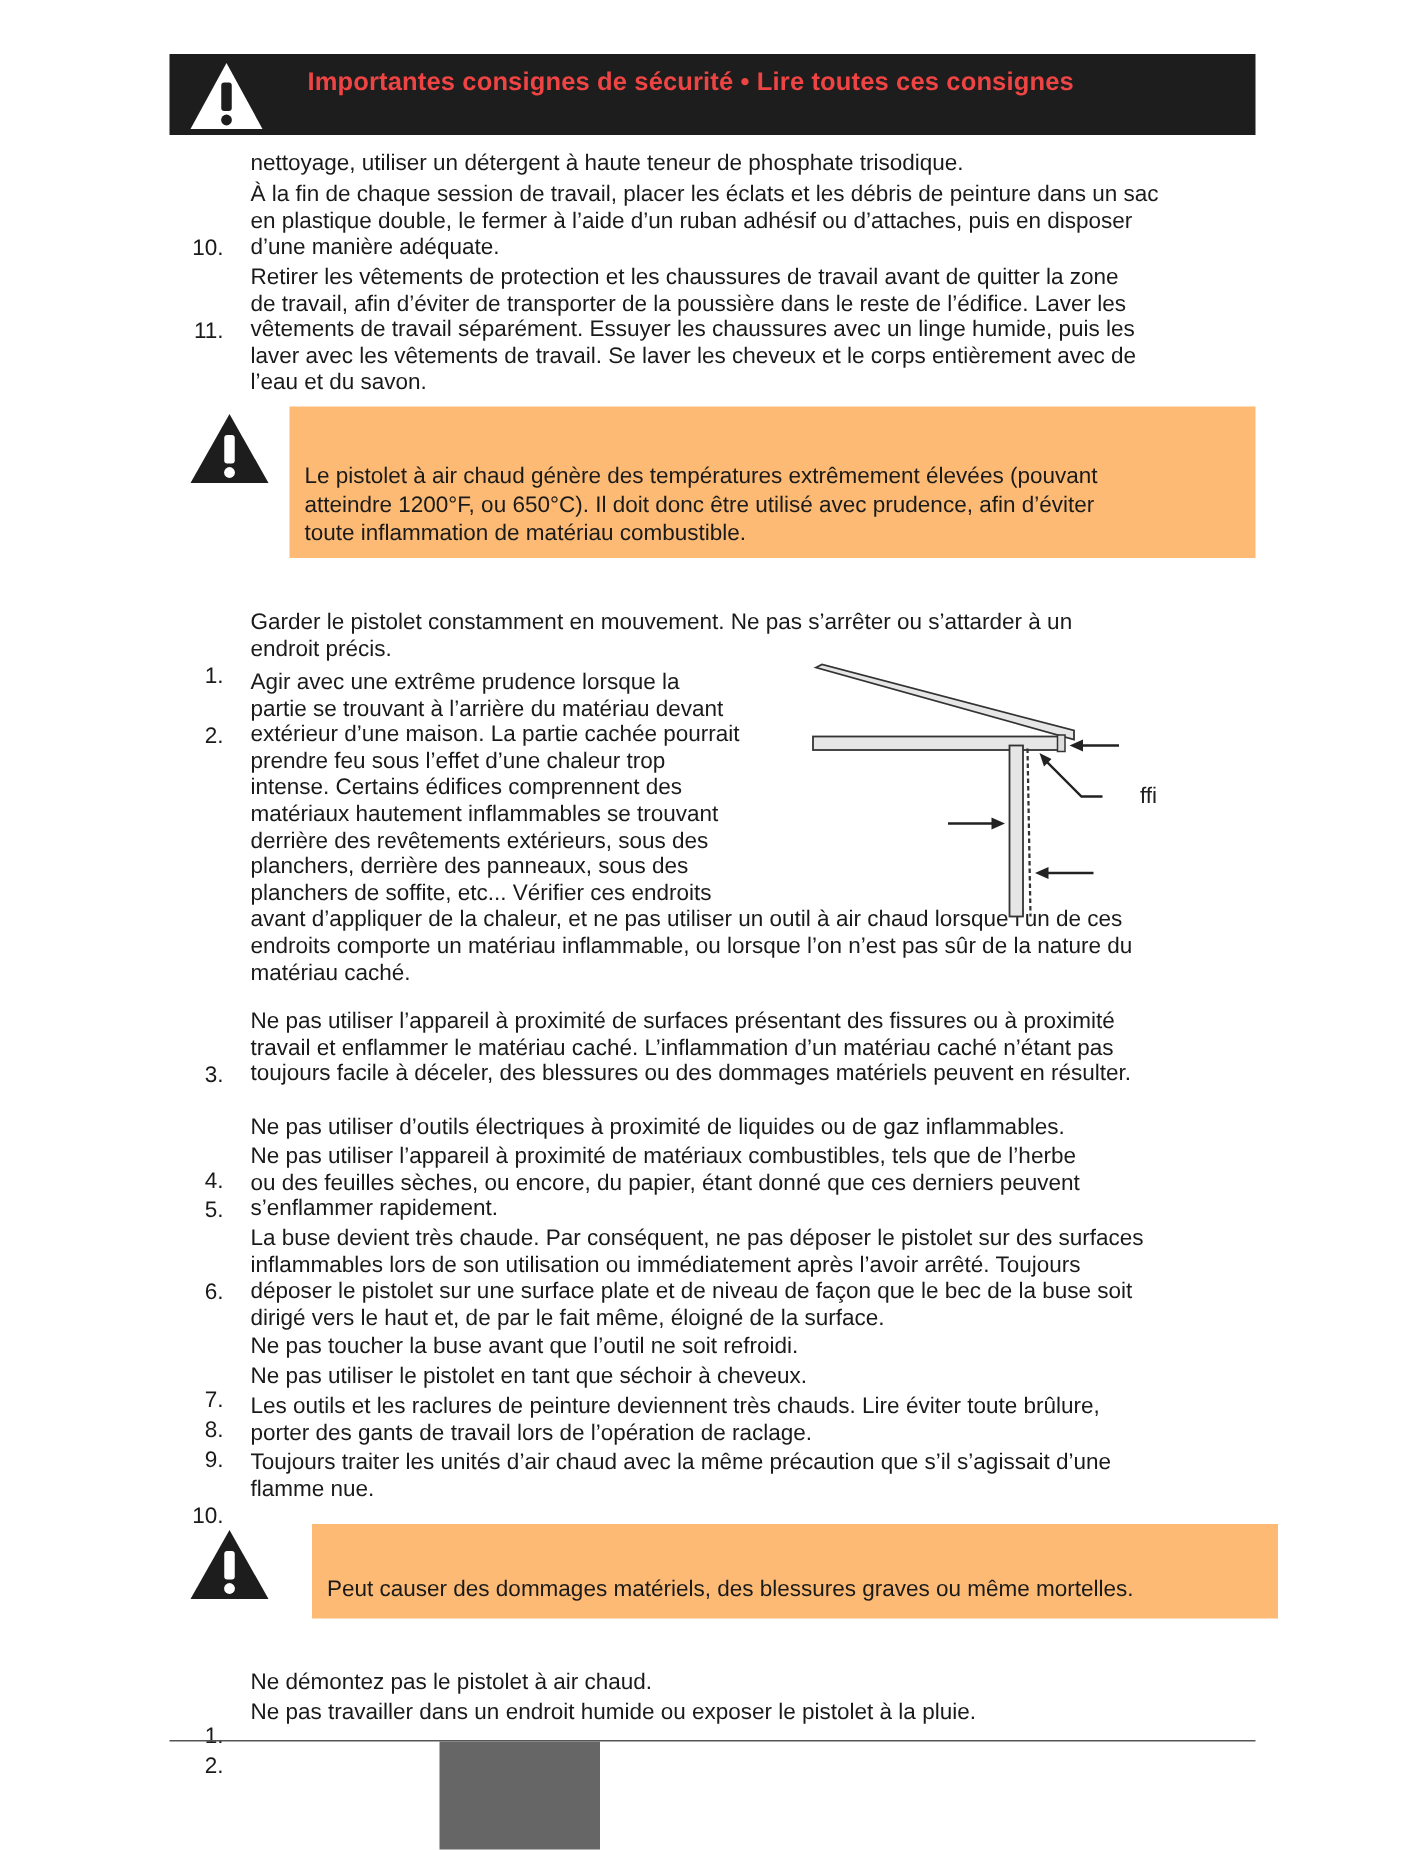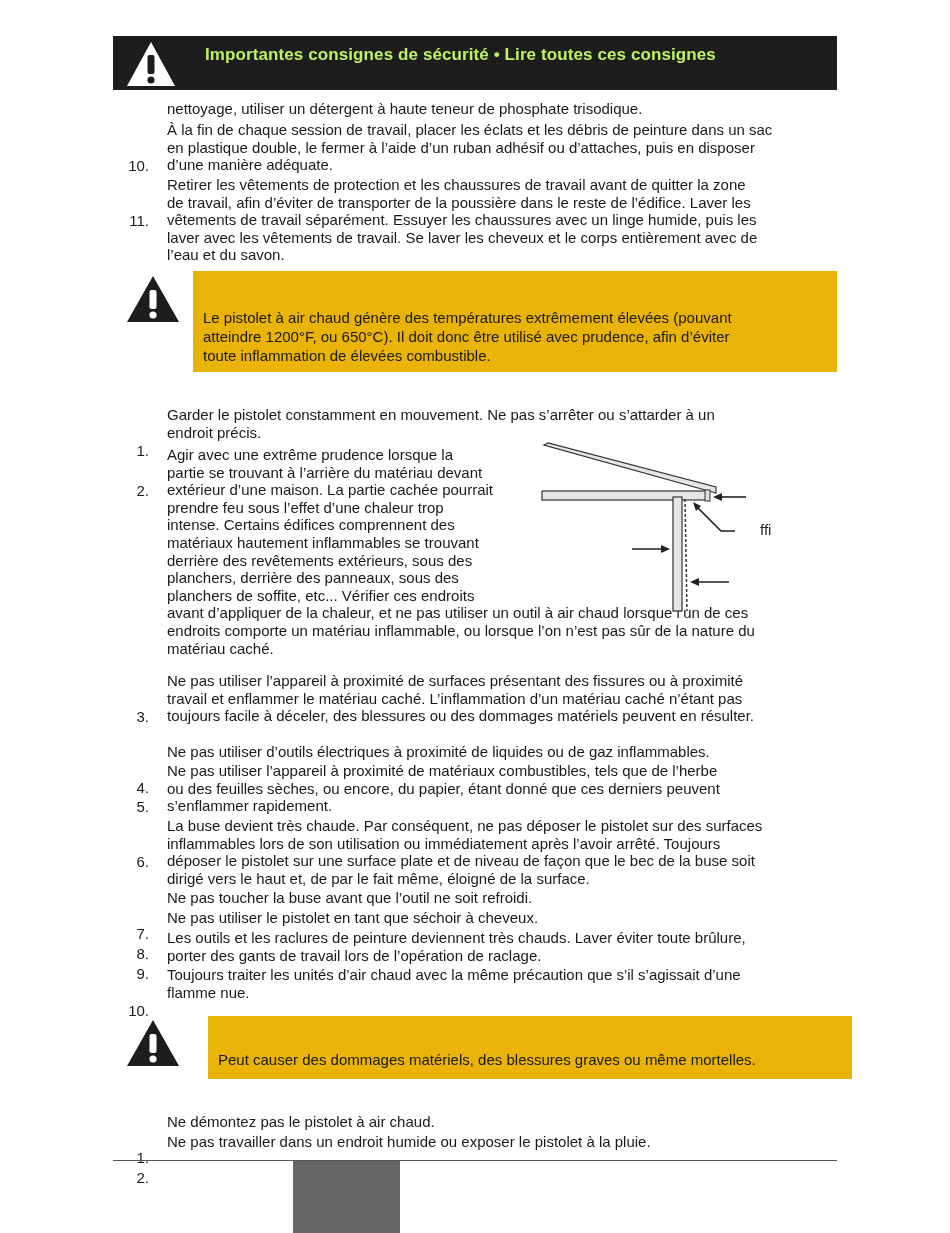--- a/index.html
+++ b/index.html
@@ -1,25 +1,25 @@
 <!DOCTYPE html>
 <html><head>
 <meta charset="utf-8">
 <style>
   html, body { margin:0; padding:0; background:#fff; }
   body { width:950px; height:1233px; position:relative; overflow:hidden;
          font-family:"Liberation Sans", sans-serif; color:#1a1a1a; }
   .header { position:absolute; left:113px; top:36px; width:724px; height:54px; background:#1d1d1d; }
   .header .tri { position:absolute; left:12px; top:4px; }
-  .header .title { position:absolute; left:92px; top:9px; color:#bef264; font-weight:bold; font-size:17px; letter-spacing:0.1px;text-align:right; }
+  .header .title { position:absolute; left:92px; top:9px; color:#ef4444; font-weight:bold; font-size:17px; letter-spacing:0.1px;text-align:right; }
   .para { position:absolute; font-size:15px; line-height:17.6px; }
   .item { position:absolute; font-size:15px; line-height:17.6px; }
   .num { position:absolute; width:36px; text-align:right;margin-top:36px; }
   .txt { position:absolute; left:54px; }
-  .callout { position:absolute; background:#eab308; }
+  .callout { position:absolute; background:#fdba74; }
   .callout .ct { position:absolute; font-size:15px; line-height:19px; }
   .warn-icon { position:absolute; }
   .footer-line { position:absolute; left:113px; top:1160px; width:724px; height:1px; background:#555; }
   .footer-tab { position:absolute; left:293px; top:1161px; width:107px; height:72px; background:#666; }
   .diagram { position:absolute; left:530px; top:435px; }
 </style>
 </head>
 <body>
 
 <div class="header">
@@ -55,21 +55,21 @@
 
 <svg class="warn-icon" style="left:126px;top:275px;" width="54" height="48" viewBox="0 0 54 48">
   <polygon points="27,1 53,47 1,47" fill="#1d1d1d"></polygon>
   <rect x="23.5" y="15" width="7" height="19" rx="2" fill="#fff"></rect>
   <circle cx="27" cy="40" r="3.6" fill="#fff"></circle>
 </svg>
 <div class="callout" style="left:193px;top:271px;width:644px;height:101px;">
   <div class="ct" style="left:10px;top:37px;">
     <div>Le pistolet à air chaud génère des températures extrêmement élevées (pouvant</div>
     <div>atteindre 1200°F, ou 650°C). Il doit donc être utilisé avec prudence, afin d’éviter</div>
-    <div>toute inflammation de élevées combustible.</div>
+    <div>toute inflammation de matériau combustible.</div>
   </div>
 </div>
 
 <div class="item" style="left:113px;top:406px;width:730px;">
   <span class="num">1.</span>
   <div class="txt">
     <div>Garder le pistolet constamment en mouvement. Ne pas s’arrêter ou s’attarder à un</div>
     <div>endroit précis.</div>
   </div>
 </div>
@@ -158,21 +158,21 @@
 <div class="item" style="left:113px;top:909px;width:730px;">
   <span class="num">8.</span>
   <div class="txt">
       <div>Ne pas utiliser le pistolet en tant que séchoir à cheveux.</div>
     </div>
 </div>
 
 <div class="item" style="left:113px;top:929px;width:730px;">
   <span class="num">9.</span>
   <div class="txt">
-    <div>Les outils et les raclures de peinture deviennent très chauds. Laver éviter toute brûlure,</div>
+    <div>Les outils et les raclures de peinture deviennent très chauds. Lire éviter toute brûlure,</div>
     <div>porter des gants de travail lors de l’opération de raclage.</div>
   </div>
 </div>
 
 <div class="item" style="left:113px;top:966px;width:730px;">
   <span class="num">10.</span>
   <div class="txt">
     <div>Toujours traiter les unités d’air chaud avec la même précaution que s’il s’agissait d’une</div>
     <div>flamme nue.</div>
   </div>

